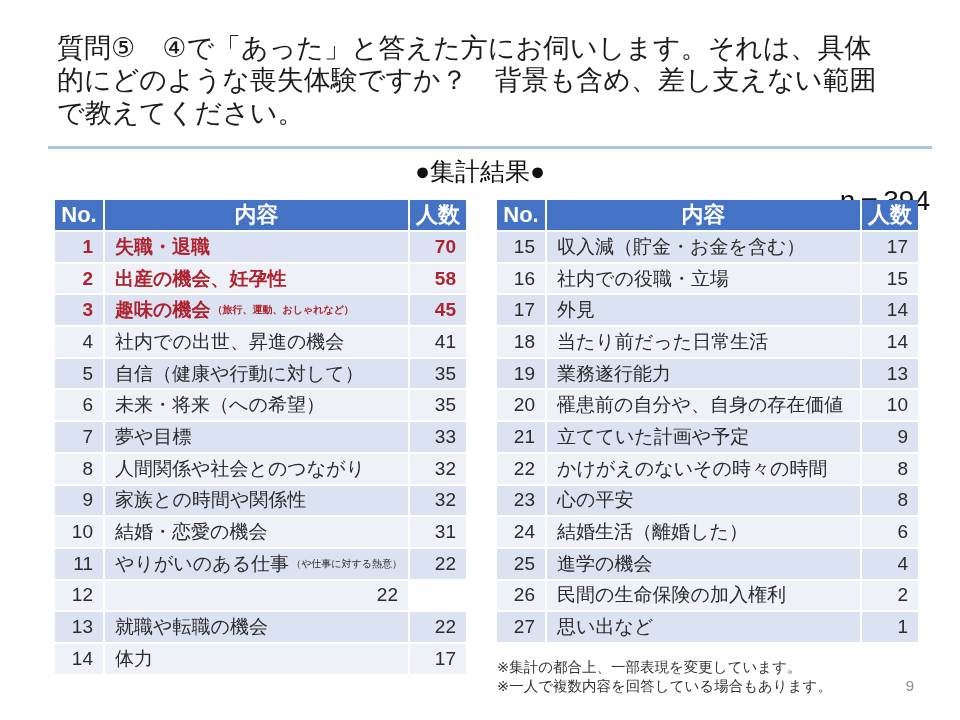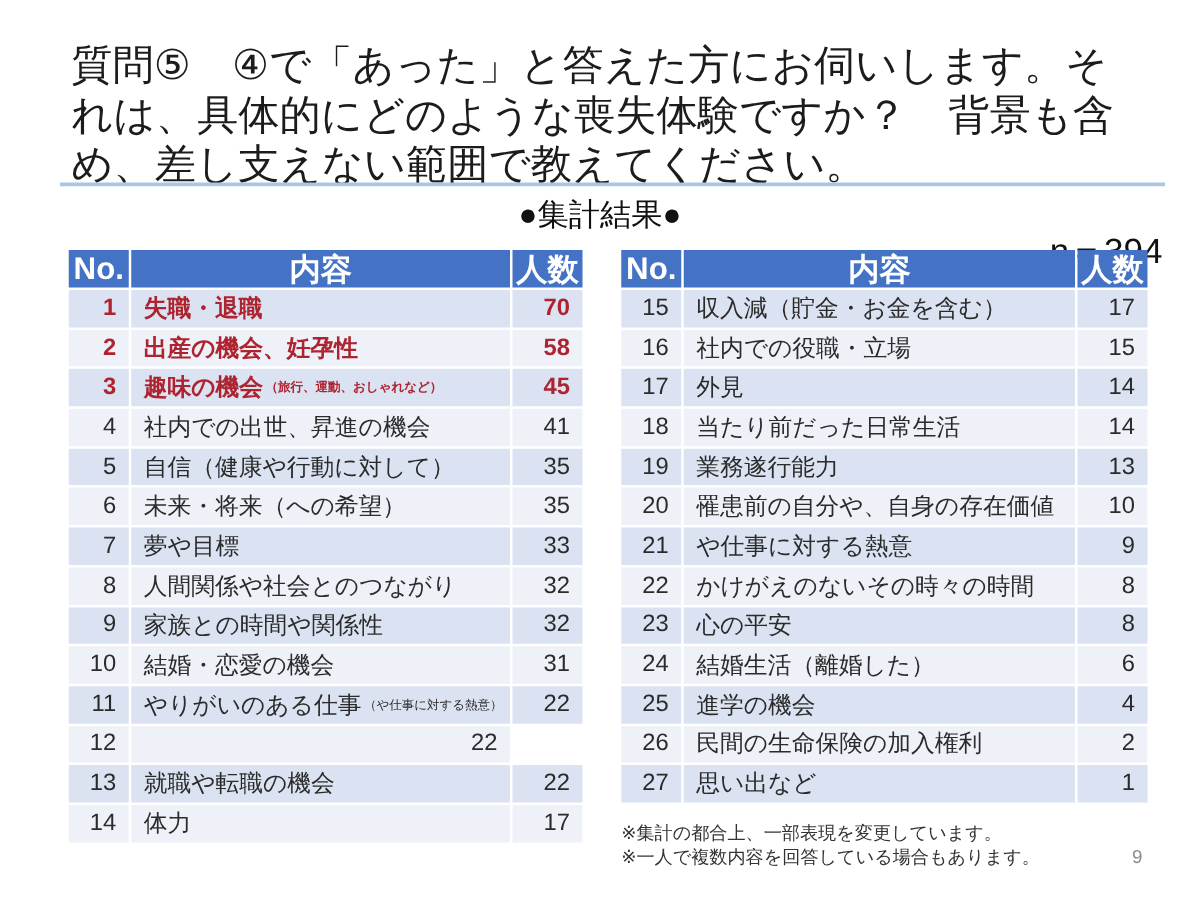--- a/index.html
+++ b/index.html
@@ -5,21 +5,21 @@
   html,body{margin:0;padding:0;background:#ffffff;}
   .slide{
     position:relative;
     width:960px;height:720px;
     background:#ffffff;
     font-family:"Liberation Sans","DejaVu Sans",sans-serif;
     overflow:hidden;
   }
   .title{
     position:absolute;left:57px;top:32px;width:836px;
-    font-size:33px;line-height:1.2;color:#1c1c1c;
+    font-size:27px;line-height:1.2;color:#1c1c1c;
     font-weight:500;letter-spacing:0px;
     line-break:anywhere;word-break:break-all;
   }
   .divider{
     position:absolute;left:48px;top:146px;width:884px;height:3px;
     background:var(--divider,#a9c7e4);
   }
   .section-title{
     position:absolute;left:0;right:0;top:155px;text-align:center;
     font-size:25px;color:#111;font-weight:500;
@@ -27,21 +27,21 @@
   .sample-size{
     position:absolute;right:30px;top:166px;
     font-size:28px;color:#111;margin-top:16px;
   }
   .tbl{position:absolute;top:200px;display:flex;flex-direction:column;gap:2px;}
   .tbl-left{left:55px;width:411px;}
   .tbl-right{left:497px;width:421px;}
   .thead,.row{display:grid;grid-template-columns:48px 1fr 56px;gap:2px;}
   .thead>div{
     background:var(--header-bg,#4472c4);color:#ffffff;font-weight:bold;
-    font-size:25px;height:30px;display:flex;align-items:center;justify-content:center;
+    font-size:22px;height:30px;display:flex;align-items:center;justify-content:center;
   }
   .row{height:29.7px;}
   .rows{display:flex;flex-direction:column;gap:2px;}
   .rows .row:nth-child(odd){--rowbg:var(--band-dark,#dbe2f1);}
   .rows .row:nth-child(even){--rowbg:var(--band-light,#eef1f8);}
   .row>div{
     background:var(--rowbg);display:flex;align-items:center;
     font-size:19px;color:#2b2b2b;white-space:nowrap;overflow:hidden;
   }
   .row .c-no{justify-content:flex-end;padding-right:10px;}
@@ -182,21 +182,21 @@
           <div class="c-text">業務遂行能力</div>
           <div class="c-count">13</div>
         </div>
         <div class="row">
           <div class="c-no">20</div>
           <div class="c-text">罹患前の自分や、自身の存在価値</div>
           <div class="c-count">10</div>
         </div>
         <div class="row">
           <div class="c-no">21</div>
-          <div class="c-text">や仕事に対する熱意</div>
+          <div class="c-text">立てていた計画や予定</div>
           <div class="c-count">9</div>
         </div>
         <div class="row">
           <div class="c-no">22</div>
           <div class="c-text">かけがえのないその時々の時間</div>
           <div class="c-count">8</div>
         </div>
         <div class="row">
           <div class="c-no">23</div>
           <div class="c-text">心の平安</div>

